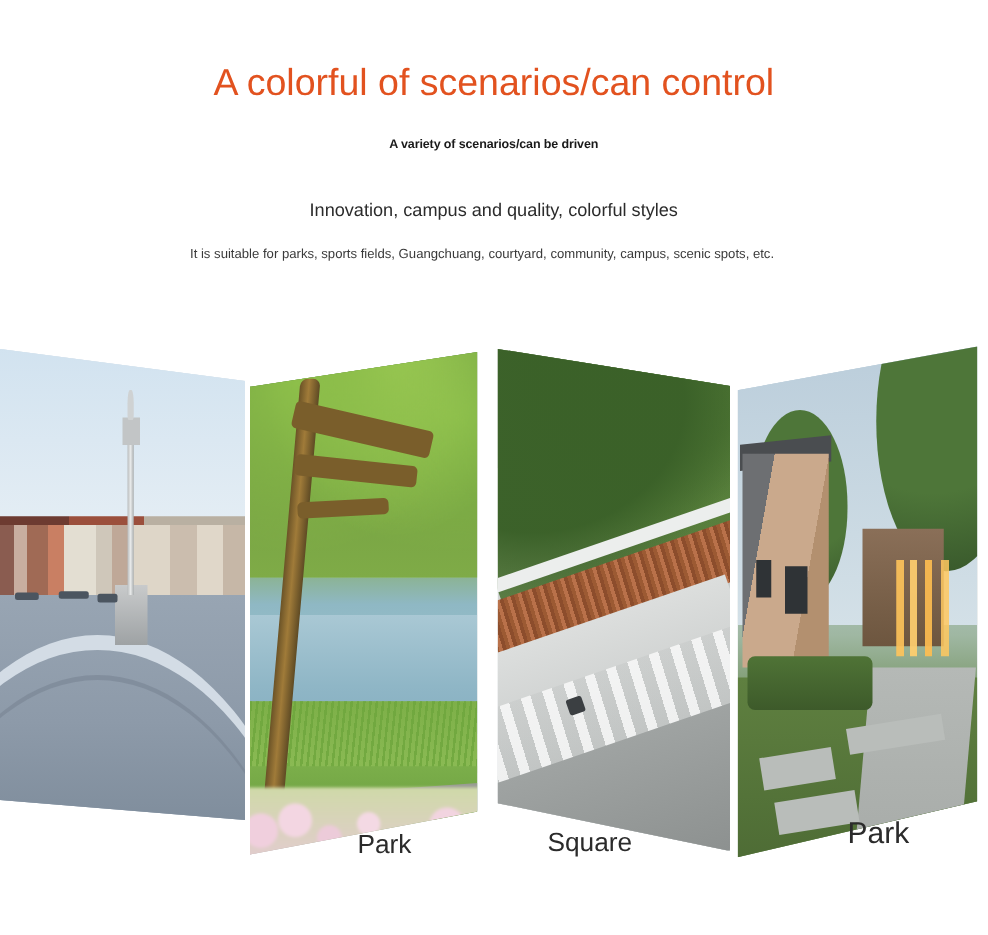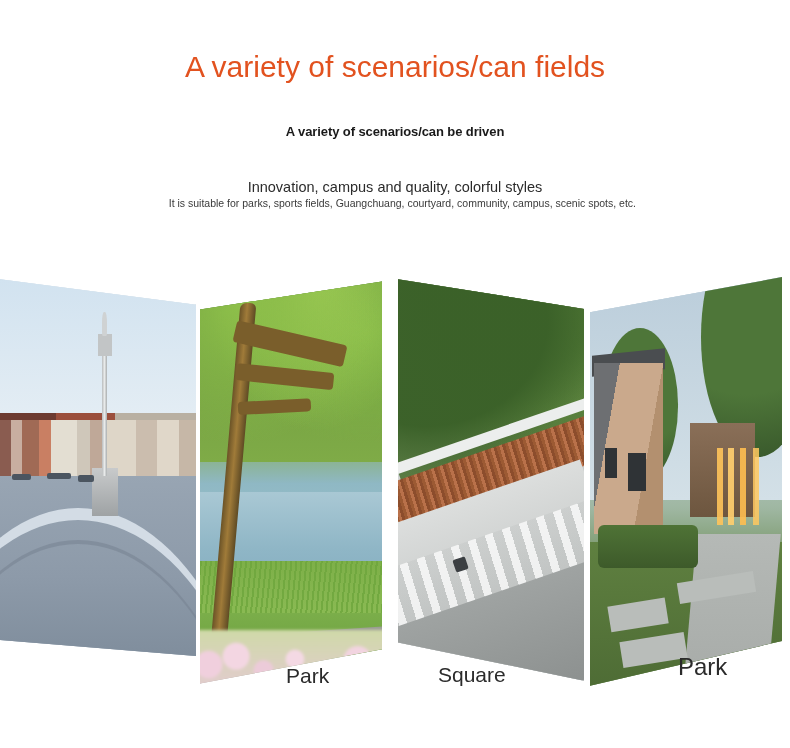--- a/index.html
+++ b/index.html
@@ -16,37 +16,37 @@
 
   .main-title {
     font-size:30px;
     font-weight:400;
     color:#e2521f;
     letter-spacing:0px;
     line-height:1;
     margin-top:52px;
   }
   .sub-title {
-    font-size:13px;
+    font-size:10px;
     font-weight:bold;
     color:#1a1a1a;
-    margin-top:42px;
+    margin-top:28px;
     letter-spacing:-0.1px;
   }
   .tagline {
     font-size:14.5px;
     font-weight:400;
     color:#2b2b2b;
     margin-top:40px;
   }
   .desc {
     position:absolute;
     left:152px; top:196px;
     width:484px;
-    text-align:right;
+    text-align:left;
     font-size:10.5px;
     line-height:1.45;
     color:#3a3a3a;
   }
 
   
   .panels { position:absolute; left:0; top:260px; width:790px; height:440px; }
   .panel {
     position:absolute;
     overflow:hidden;
@@ -273,21 +273,21 @@
   .cap2 { left:286px; top:664px; font-size:21px; }
   .cap3 { left:438px; top:663px; font-size:21px; }
   .cap4 { left:678px; top:653px; font-size:24px; }
 </style>
 </head>
 <body>
 
 <div class="page">
 
   <div class="header">
-    <div class="main-title">A variety of scenarios/can fields</div>
+    <div class="main-title">A colorful of scenarios/can control</div>
     <div class="sub-title">A variety of scenarios/can be driven</div>
     <div class="tagline">Innovation, campus and quality, colorful styles</div>
   </div>
   <div class="desc">It is suitable for parks, sports fields, Guangchuang, courtyard, community, campus, scenic spots, etc.</div>
 
   <div class="panels">
 
     <div class="panel p1">
       <div class="img sc-business">
         <div class="sky"></div>

